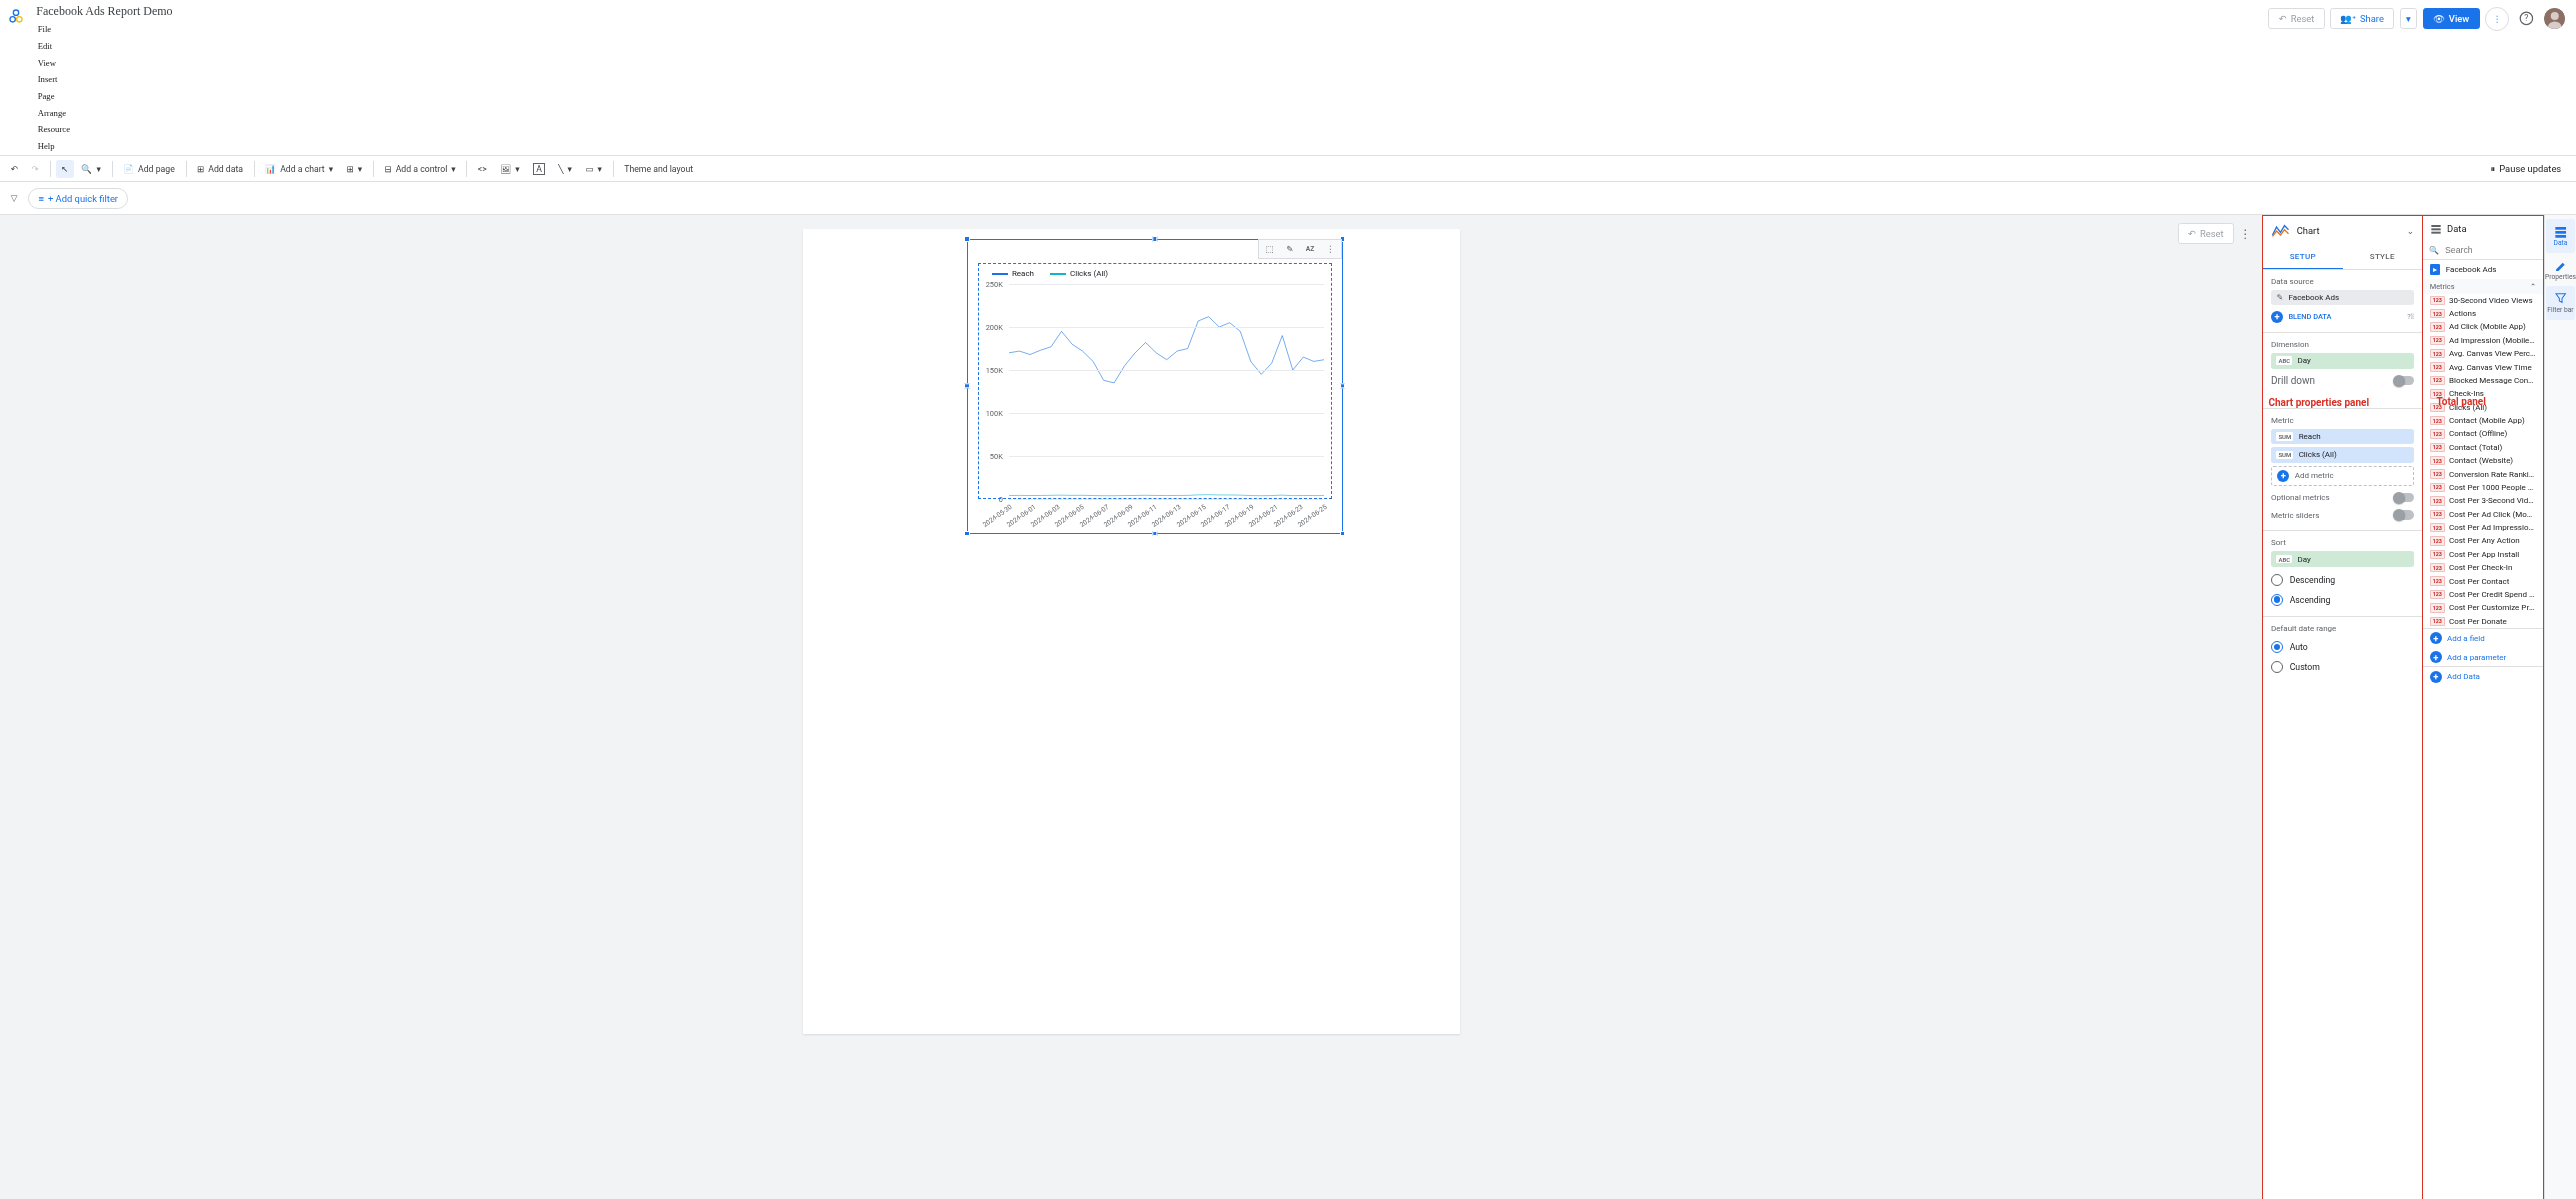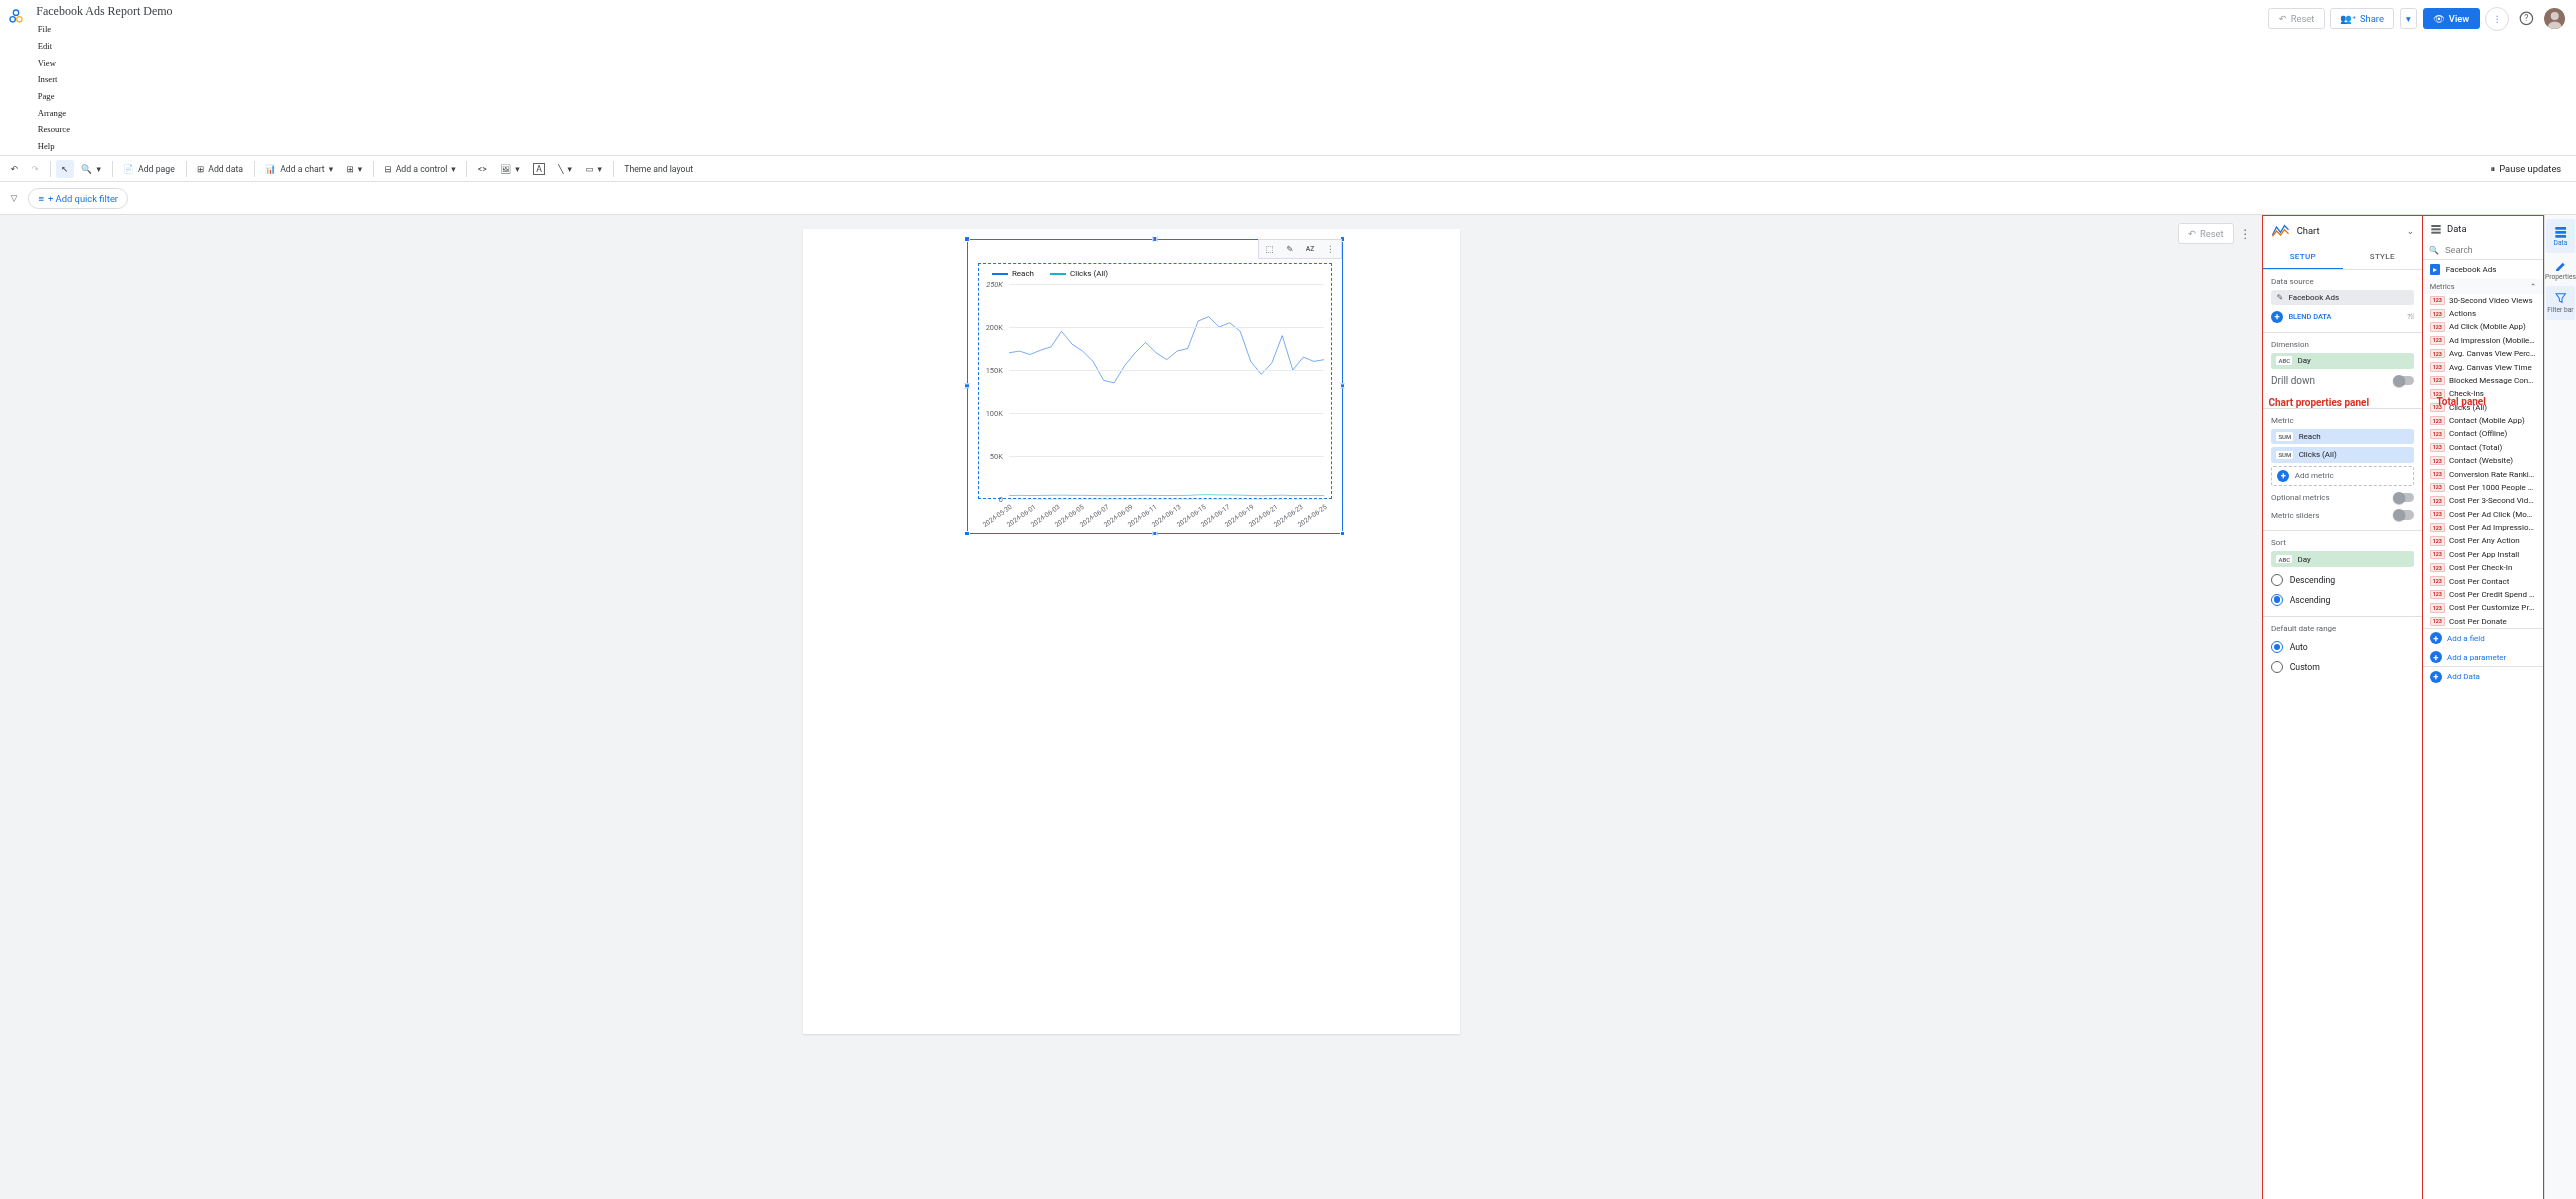--- a/index.html
+++ b/index.html
@@ -259,21 +259,21 @@
             </div>
           </div>
 
           <div class="plot" id="plot">
             <div class="y-axis" id="y-axis">
                 <div class="y-tick" style="top: 100%;">0</div>
                 <div class="y-tick" style="top: 80%;">50K</div>
                 <div class="y-tick" style="top: 60%;">100K</div>
                 <div class="y-tick" style="top: 40%;">150K</div>
                 <div class="y-tick" style="top: 20%;">200K</div>
-                <div class="y-tick" style="top: 0%; font-style: italic;">250K</div>
+                <div class="y-tick" style="top: 0%;">250K</div>
               </div>
             <svg class="lines" id="lines-svg" preserveAspectRatio="none" viewBox="0 0 100 100">
                 <polyline points="0,31.999999999999996 3.3333333333333335,31.200000000000006 6.666666666666667,32.8 10,30.800000000000004 13.333333333333334,29.200000000000003 16.666666666666664,21.999999999999996 20,28.000000000000004 23.333333333333332,31.200000000000006 26.666666666666668,36 30,44.8 33.33333333333333,46 36.666666666666664,38 40,31.999999999999996 43.333333333333336,27.200000000000003 46.666666666666664,31.999999999999996 50,35.199999999999996 53.333333333333336,31.200000000000006 56.666666666666664,30.000000000000004 60,17.200000000000003 63.33333333333333,15.200000000000003 66.66666666666666,19.999999999999996 70,18.000000000000004 73.33333333333333,21.999999999999996 76.66666666666667,36 80,42.00000000000001 83.33333333333334,36.8 86.66666666666667,24 90,40 93.33333333333333,34 96.66666666666667,36 100,35.199999999999996" stroke="#1a73e8" stroke-width="0.6" fill="none" vector-effect="non-scaling-stroke"></polyline>
                 <polyline points="0,98.4 3.3333333333333335,98.32 6.666666666666667,98.4 10,98.36 13.333333333333334,98.28 16.666666666666664,98.2 20,98.32 23.333333333333332,98.28 26.666666666666668,98.4 30,98.48 33.33333333333333,98.48 36.666666666666664,98.4 40,98.36 43.333333333333336,98.28 46.666666666666664,98.36 50,98.4 53.333333333333336,98.36 56.666666666666664,98.32 60,98.08 63.33333333333333,98 66.66666666666666,98.11999999999999 70,98.11999999999999 73.33333333333333,98.2 76.66666666666667,98.4 80,98.48 83.33333333333334,98.4 86.66666666666667,98.2 90,98.44000000000001 93.33333333333333,98.36 96.66666666666667,98.4 100,98.4" stroke="#12b5cb" stroke-width="0.6" fill="none" vector-effect="non-scaling-stroke"></polyline>
               </svg>
             <div class="x-axis" id="x-axis">
                 <div class="x-tick" style="left: 0%; top: 4px;">2024-05-30</div>
                 <div class="x-tick" style="left: 7.69231%; top: 4px;">2024-06-01</div>
                 <div class="x-tick" style="left: 15.3846%; top: 4px;">2024-06-03</div>
                 <div class="x-tick" style="left: 23.0769%; top: 4px;">2024-06-05</div>

